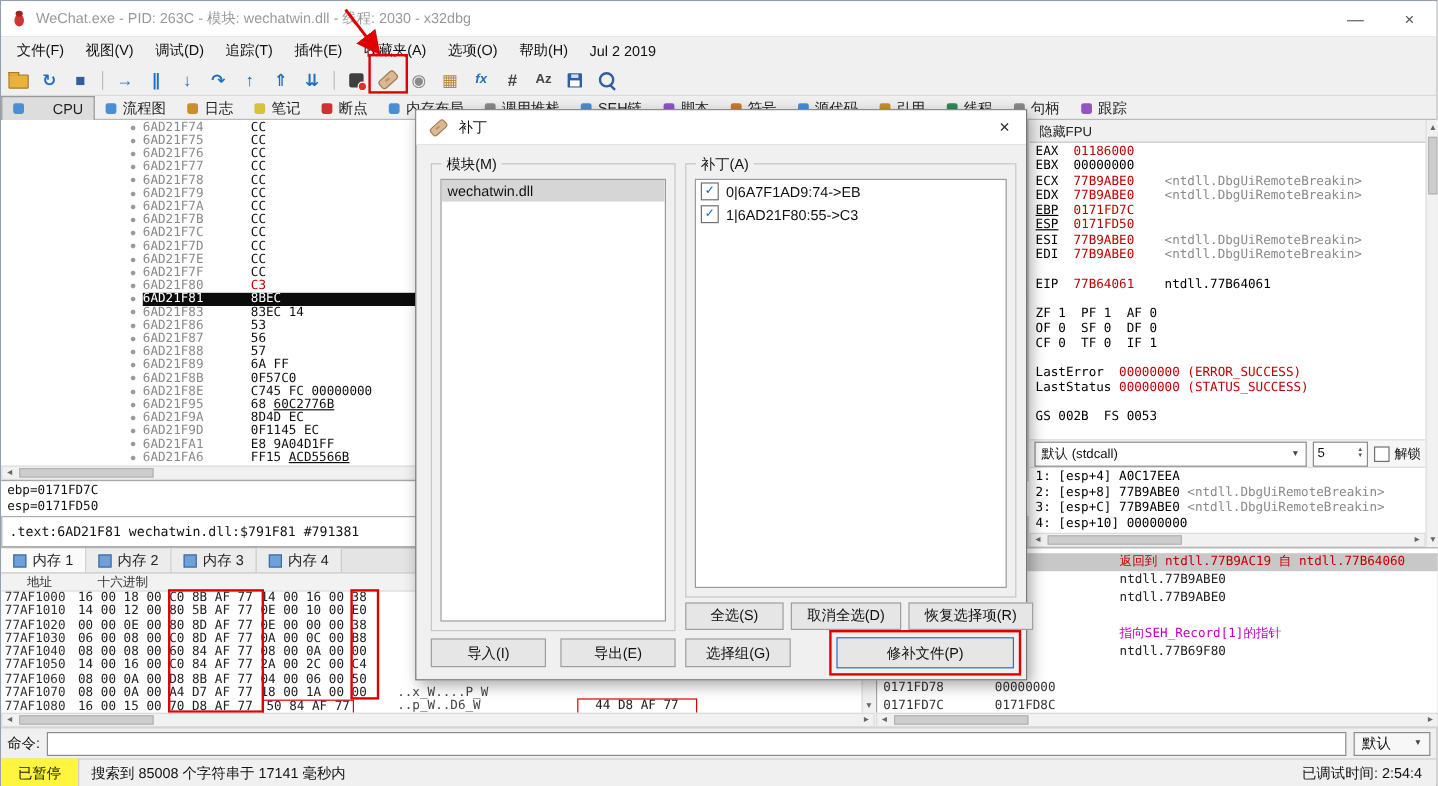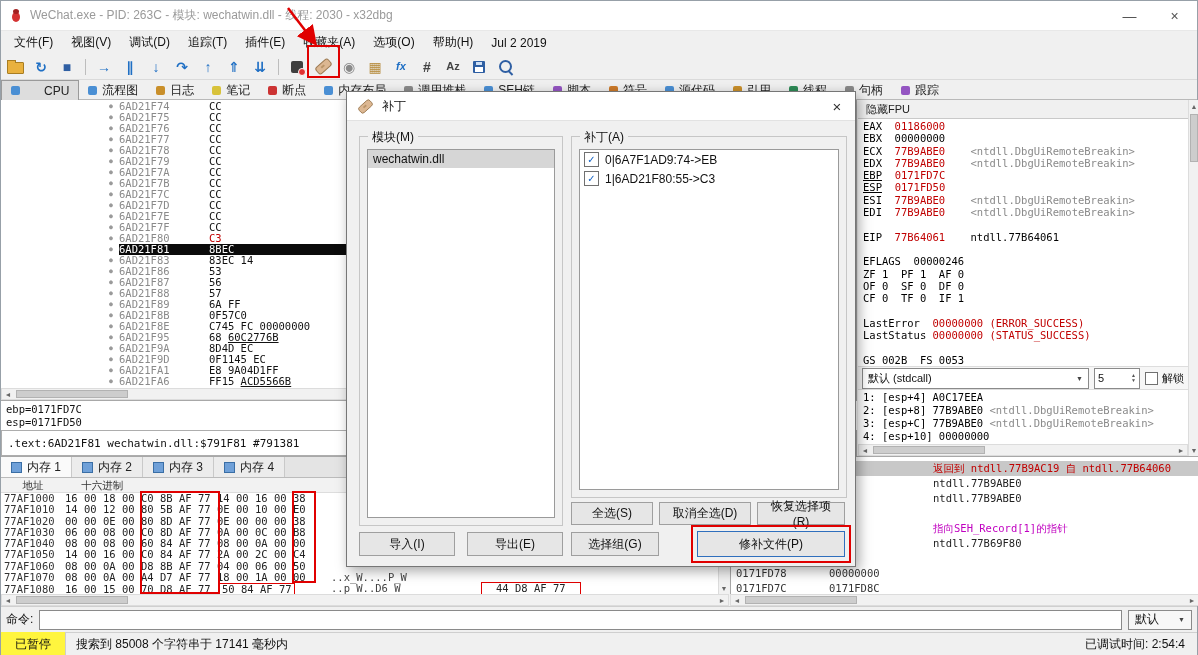--- a/index.html
+++ b/index.html
@@ -148,21 +148,21 @@
   .grp-modules{left:12px;top:44px;width:202px;height:388px;}
   .grp-patches{left:224px;top:44px;width:274px;height:360px;}
   .listbox{position:absolute;left:7px;top:12px;right:7px;bottom:7px;background:#fff;border:1px solid #9a9a9a;overflow:hidden;}
   .mod-item{height:18px;line-height:18px;padding-left:5px;font-size:12px;color:#111;}
   .mod-item.selected{background:#d6d6d6;}
   .patch-item{height:19px;display:flex;align-items:center;gap:6px;padding-left:4px;font-size:12px;color:#111;}
   .cbx{width:13px;height:13px;border:1px solid #707070;background:#fff;display:inline-flex;align-items:center;justify-content:center;font-size:10px;font-weight:bold;color:#1161c4;flex:none;}
   .btn{position:absolute;background:#e6e6e6;border:1px solid #9f9f9f;font-size:12px;color:#111;display:flex;align-items:center;justify-content:center;box-sizing:border-box;font-family:"Liberation Sans","DejaVu Sans",sans-serif;}
   .btn-select-all{left:224px;top:410px;width:82px;height:23px;}
   .btn-deselect{left:312px;top:410px;width:92px;height:23px;}
-  .btn-restore{left:410px;top:410px;width:88px;height:23px;}
+  .btn-restore{left:410px;top:410px;width:104px;height:23px;}
   .btn-import{left:12px;top:440px;width:96px;height:24px;}
   .btn-export{left:120px;top:440px;width:96px;height:24px;}
   .btn-groups{left:224px;top:440px;width:88px;height:24px;}
   .btn-patchfile{left:350px;top:439px;width:148px;height:26px;border:1px solid #2f6fbd;}
 
   
   .annot-box{position:absolute;border:2px solid #e00000;z-index:60;pointer-events:none;box-sizing:border-box;}
   .toolbar-annot{left:306px;top:44px;width:33px;height:33px;}
   .btn-annot{left:344px;top:433px;width:160px;height:38px;z-index:5;}
   .dump-panel .annot-box{z-index:5;border-width:2px;}
@@ -552,21 +552,20 @@
         <div class="rline"><span class="c-k">EBX  </span><span class="c-k">00000000</span></div>
         <div class="rline"><span class="c-k">ECX  </span><span class="c-r">77B9ABE0</span><span class="c-k">    </span><span class="c-g">&lt;ntdll.DbgUiRemoteBreakin&gt;</span></div>
         <div class="rline"><span class="c-k">EDX  </span><span class="c-r">77B9ABE0</span><span class="c-k">    </span><span class="c-g">&lt;ntdll.DbgUiRemoteBreakin&gt;</span></div>
         <div class="rline"><span class="c-u">EBP</span><span class="c-k">  </span><span class="c-r">0171FD7C</span></div>
         <div class="rline"><span class="c-u">ESP</span><span class="c-k">  </span><span class="c-r">0171FD50</span></div>
         <div class="rline"><span class="c-k">ESI  </span><span class="c-r">77B9ABE0</span><span class="c-k">    </span><span class="c-g">&lt;ntdll.DbgUiRemoteBreakin&gt;</span></div>
         <div class="rline"><span class="c-k">EDI  </span><span class="c-r">77B9ABE0</span><span class="c-k">    </span><span class="c-g">&lt;ntdll.DbgUiRemoteBreakin&gt;</span></div>
         <div class="rline">&nbsp;</div>
         <div class="rline"><span class="c-k">EIP  </span><span class="c-r">77B64061</span><span class="c-k">    </span><span class="c-k">ntdll.77B64061</span></div>
         <div class="rline">&nbsp;</div>
-        <div class="rline"><span class="c-k">EFLAGS  </span><span class="c-k">00000246</span></div>
         <div class="rline"><span class="c-k">ZF 1  PF 1  AF 0</span></div>
         <div class="rline"><span class="c-k">OF 0  SF 0  DF 0</span></div>
         <div class="rline"><span class="c-k">CF 0  TF 0  IF 1</span></div>
         <div class="rline">&nbsp;</div>
         <div class="rline"><span class="c-k">LastError  </span><span class="c-r">00000000 (ERROR_SUCCESS)</span></div>
         <div class="rline"><span class="c-k">LastStatus </span><span class="c-r">00000000 (STATUS_SUCCESS)</span></div>
         <div class="rline">&nbsp;</div>
         <div class="rline"><span class="c-k">GS 002B  FS 0053</span></div>
       </div>
     <div class="conv-bar">

